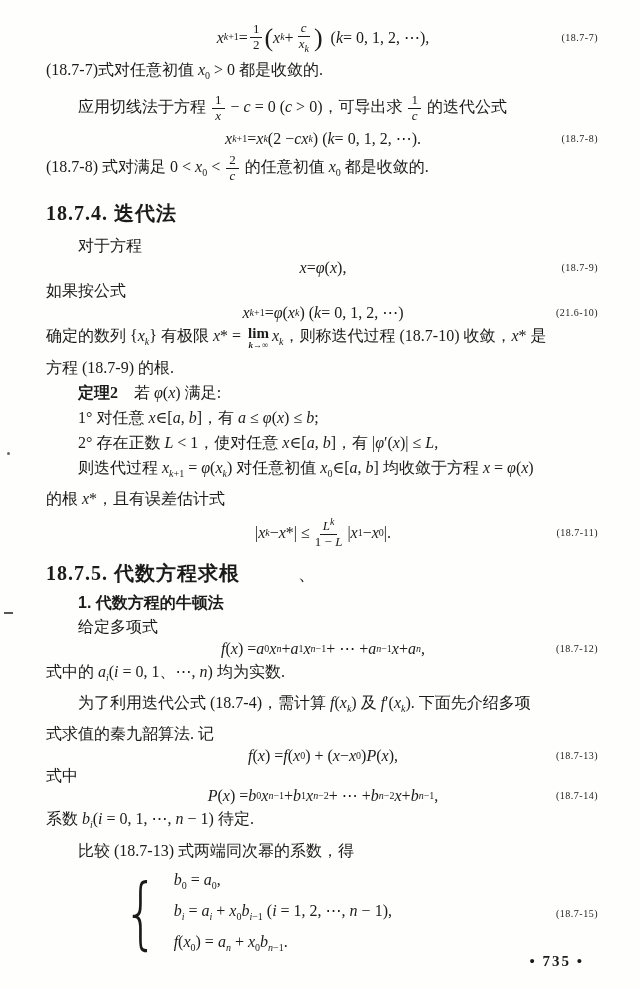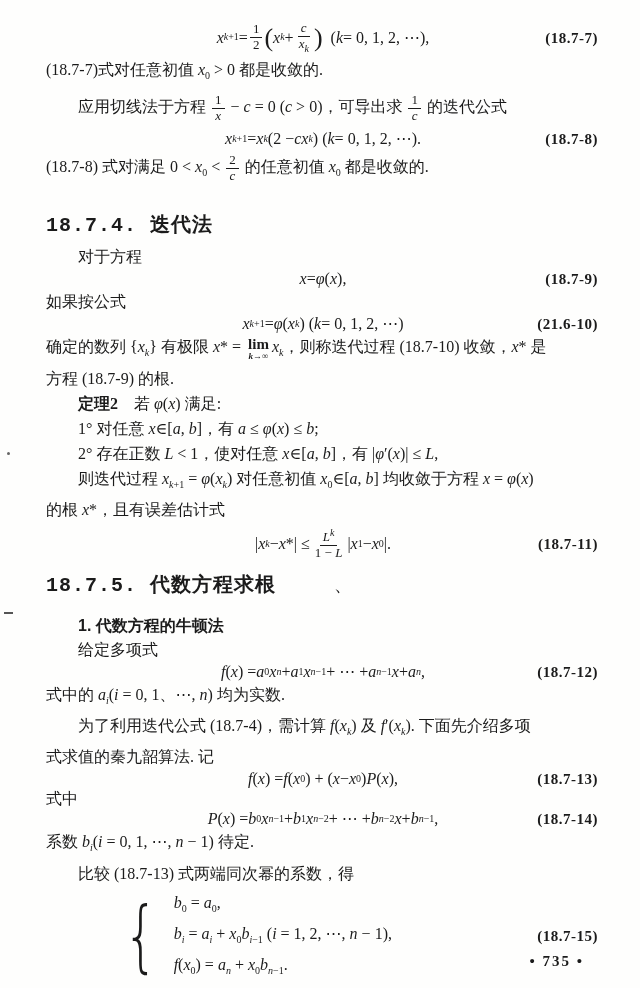--- a/index.html
+++ b/index.html
@@ -8,36 +8,36 @@
     background:#fefefd;color:#1b1b1b;overflow:hidden;
     padding:18px 40px 0 46px;
     font-family:"Liberation Serif","DejaVu Serif",serif;
   }
   .line{margin:0;font-size:16px;line-height:25px;white-space:nowrap;}
   .ind{padding-left:32px;}
   .eq-row{position:relative;display:flex;justify-content:center;align-items:center;
           font-size:16px;line-height:1.25;margin:3px 0;}
   .eq-body{display:inline-flex;align-items:center;white-space:nowrap;}
   .eq-tag{position:absolute;right:2px;top:50%;transform:translateY(-50%);
-          font-weight:bold;font-size:15px;letter-spacing:0.5px;white-space:nowrap;}
+          font-weight:normal;font-size:10px;letter-spacing:0.5px;white-space:nowrap;}
   .frac{display:inline-flex;flex-direction:column;align-items:center;
         vertical-align:middle;margin:0 2px;}
   .frac .num{font-size:13px;line-height:1.15;padding:0 3px;border-bottom:1.4px solid #1b1b1b;}
   .frac .den{font-size:13px;line-height:1.15;padding:0 3px;}
   .paren{font-size:26px;font-weight:400;line-height:0.9;vertical-align:middle;}
   .lim{display:inline-flex;flex-direction:column;align-items:center;
        vertical-align:middle;line-height:1;margin:0 3px;font-weight:bold;}
   .lim-w{font-size:15px;line-height:1;}
   .lim-s{font-size:9px;line-height:1;margin-top:0;}
   sub{font-size:10px;}
   sup{font-size:10px;}
-  .heading{margin:26px 0 6px;font-size:20px;font-weight:bold;letter-spacing:1px;
-           font-family:Liberation Mono, monospace;white-space:nowrap;}
+  .heading{margin:15px 0 6px;font-size:20px;font-weight:bold;letter-spacing:1px;
+           font-family:Liberation Serif, serif;white-space:nowrap;}
   .heading .stray{font-weight:normal;padding-left:58px;font-size:18px;}
-  .sub-heading{margin:18px 0 0;font-size:16px;font-weight:bold;padding-left:32px;
+  .sub-heading{margin:6px 0 0;font-size:16px;font-weight:bold;padding-left:32px;
                font-family:"Liberation Sans","DejaVu Sans",sans-serif;white-space:nowrap;}
   .sys-row{position:relative;display:flex;align-items:center;margin:4px 0 0 70px;
            font-size:16px;}
   .brace{font-size:78px;font-weight:200;line-height:0.85;margin-right:8px;
          transform:scaleX(0.7);font-family:"DejaVu Sans",sans-serif;color:#1b1b1b;}
   .sys-lines > div{line-height:25px;white-space:nowrap;}
   .page-num{position:absolute;right:56px;bottom:18px;font-weight:bold;
             font-size:15px;letter-spacing:2px;}
   .artifact-dash{position:absolute;left:4px;top:612px;width:9px;height:2px;background:#555;}
   .artifact-dot{position:absolute;left:7px;top:452px;width:3px;height:3px;

